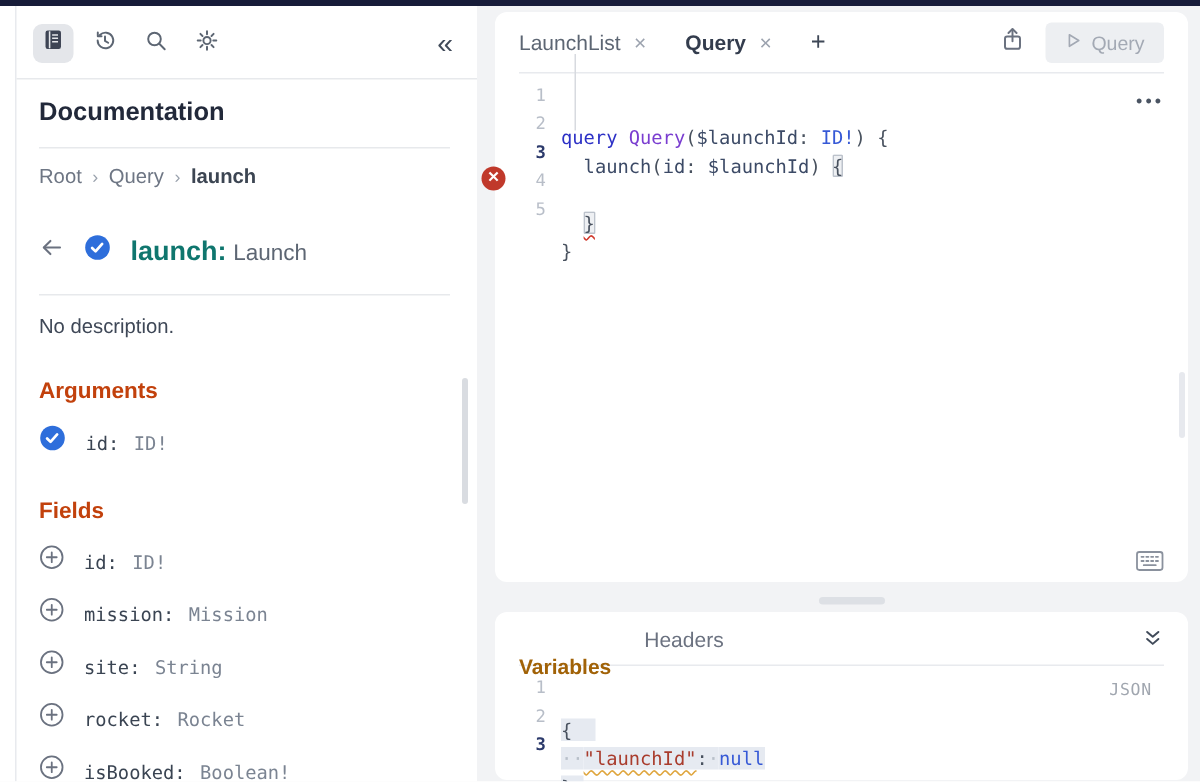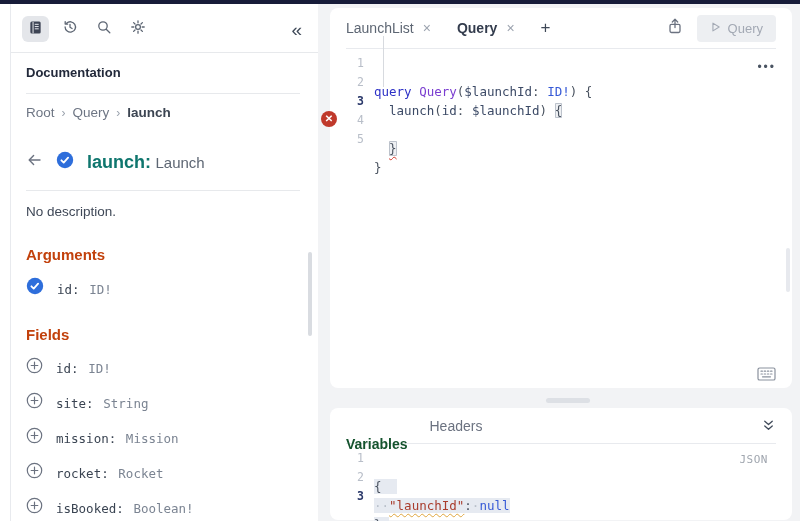--- a/index.html
+++ b/index.html
@@ -17,21 +17,21 @@
   .sidebar {
     position:absolute; left:10px; top:4px; bottom:0; width:308px;
     background:#fff; border-left:1px solid #e8eaee;
   }
   .toolbar { display:flex; align-items:center; gap:7px; padding:12px 16px 10px 11px; height:48px; }
   .icon-btn { width:27px; height:26px; border-radius:6px; display:flex; align-items:center; justify-content:center; color:#5d6673; }
   .icon-btn.active { background:#e4e6ea; color:#3d4454; }
   .collapse-btn { margin-left:auto; font-size:19px; color:#414b5a; line-height:1; cursor:default; }
   .divider { border-top:1px solid #e7e9ec; }
   .divider.inset { margin:0 18px 0 15px; }
-  .doc-title { padding:12px 15px 13px; font-size:13px; font-weight:700; color:#22293a; }
+  .doc-title { padding:12px 15px 13px; font-size:17px; font-weight:700; color:#22293a; }
   .breadcrumb { display:flex; align-items:center; gap:7px; padding:11px 15px 12px; font-size:13.5px; color:#6e7684; }
   .breadcrumb .sep { color:#9aa2ad; font-size:12px; }
   .breadcrumb .current { color:#3c4552; font-weight:600; }
   .field-header { display:flex; align-items:center; gap:13px; padding:19px 15px 17px; }
   .field-header .fh-name { font-size:18px; font-weight:700; color:#0f766e; }
   .field-header .fh-type { font-size:15px; color:#5d6673; font-weight:400; }
   .no-desc { padding:13px 15px 0; font-size:13.5px; color:#3f4857; }
   .section-h { padding:27px 15px 0; font-size:15px; font-weight:700; color:#c2410c; }
   .schema-row { display:flex; align-items:center; gap:13px; padding:14px 15px 0; }
   .schema-row .fname { font-size:12.5px; color:#3a4452; }
@@ -83,21 +83,21 @@
     font-weight:700;
   }
   .editor-menu { position:absolute; right:16px; top:52px; color:#4a5462; font-size:12px; letter-spacing:2px; }
   .kbd-icon { position:absolute; right:16px; bottom:7px; color:#8a919d; display:flex; }
   .ed-scrollbar { position:absolute; right:2px; top:240px; width:4px; height:44px; background:#e7e9ee; border-radius:2px; }
 
   .drag-pill { position:absolute; left:228px; top:394px; width:44px; height:5px; background:#dde0e5; border-radius:3px; }
 
   .vars-tabbar { display:flex; align-items:center; height:35px; padding:0 16px; }
   .vars-tab { font-size:14px; color:#6b7280; margin-right:22px; }
-  .vars-tab.active { color:#14532d; font-weight:700;margin-top:37px; }
+  .vars-tab.active { color:#a16207; font-weight:700;margin-top:37px; }
   .vars-collapse { margin-left:auto; color:#414b5a; display:flex; }
   .json-label { position:absolute; right:24px; top:45px; font-size:11px; color:#a0a6af; letter-spacing:0.5px;
                 font-family:"DejaVu Sans Mono", monospace; }
 </style>
 </head>
 <body>
 
 <div id="app">
   <div class="top-strip"></div>
 
@@ -201,31 +201,31 @@
     <span><span class="fname">id:</span> <span class="ftype">ID!</span></span>
   </div>
 
   <div class="schema-row mono">
     <span>
       <svg width="17" height="17" viewBox="0 0 17 17" fill="none" stroke="#6b7280" stroke-width="1.2" stroke-linecap="round">
               <circle cx="8.5" cy="8.5" r="7.2"></circle>
               <path d="M8.5 5.2v6.6M5.2 8.5h6.6"></path>
             </svg>
     </span>
+    <span><span class="fname">mission:</span> <span class="ftype">Mission</span></span>
+  </div>
+
+  <div class="schema-row mono">
+    <span>
+      <svg width="17" height="17" viewBox="0 0 17 17" fill="none" stroke="#6b7280" stroke-width="1.2" stroke-linecap="round">
+              <circle cx="8.5" cy="8.5" r="7.2"></circle>
+              <path d="M8.5 5.2v6.6M5.2 8.5h6.6"></path>
+            </svg>
+    </span>
     <span><span class="fname">site:</span> <span class="ftype">String</span></span>
-  </div>
-
-  <div class="schema-row mono">
-    <span>
-      <svg width="17" height="17" viewBox="0 0 17 17" fill="none" stroke="#6b7280" stroke-width="1.2" stroke-linecap="round">
-              <circle cx="8.5" cy="8.5" r="7.2"></circle>
-              <path d="M8.5 5.2v6.6M5.2 8.5h6.6"></path>
-            </svg>
-    </span>
-    <span><span class="fname">mission:</span> <span class="ftype">Mission</span></span>
   </div>
 
   <div class="schema-row mono">
     <span>
       <svg width="17" height="17" viewBox="0 0 17 17" fill="none" stroke="#6b7280" stroke-width="1.2" stroke-linecap="round">
               <circle cx="8.5" cy="8.5" r="7.2"></circle>
               <path d="M8.5 5.2v6.6M5.2 8.5h6.6"></path>
             </svg>
     </span>
     <span><span class="fname">rocket:</span> <span class="ftype">Rocket</span></span>

